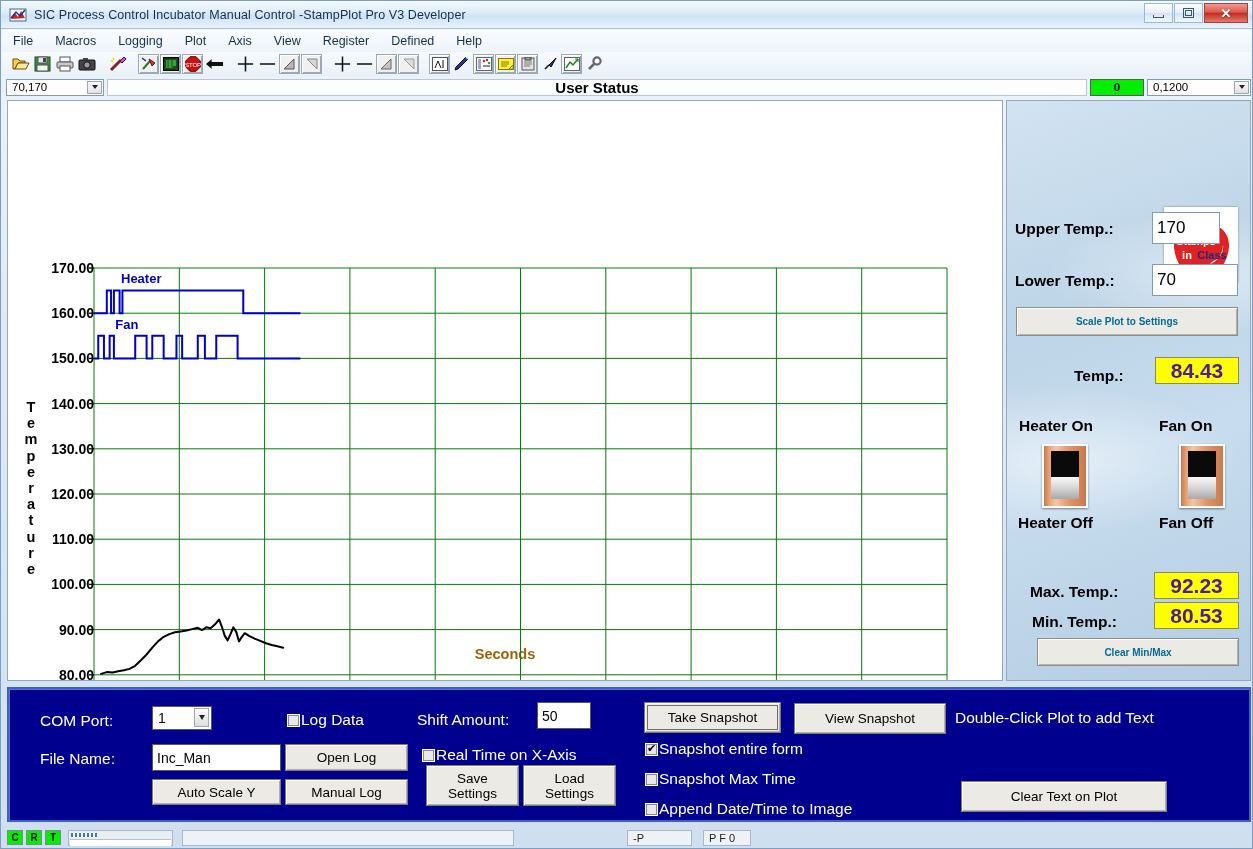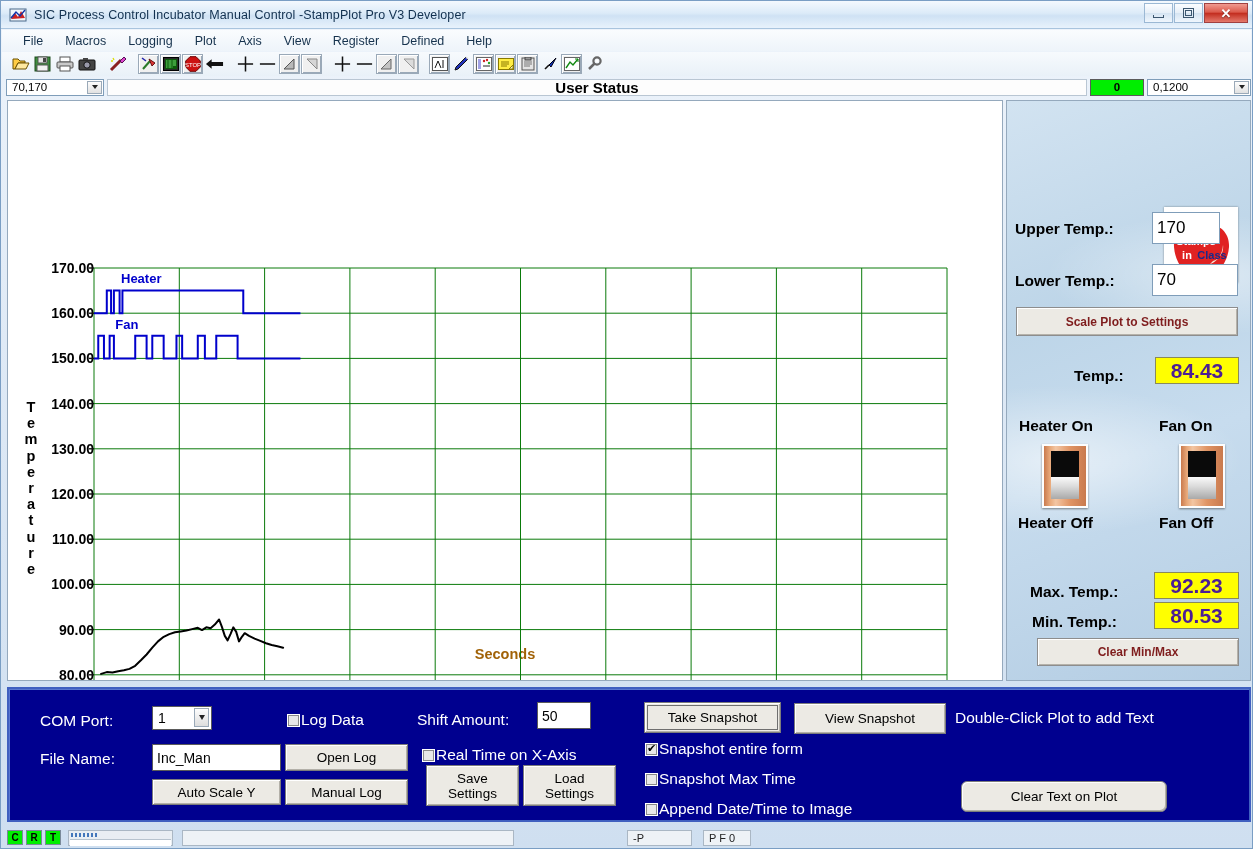--- a/index.html
+++ b/index.html
@@ -31,21 +31,21 @@
     background:transparent; margin-top:6px; }
   .wbtn .maxi { width:11px; height:10px; border:1px solid #3b566f; }
   .wbtn .maxi:before { content:""; display:block; width:5px; height:4px;
     border:1px solid #3b566f; margin:1px auto 0; }
   .wbtn .xg { color:#fff; font-size:13px; font-weight:bold; line-height:1;
     text-shadow:0 1px 1px rgba(0,0,0,.45); }
 
   
   .menubar { position:absolute; left:1px; top:29px; width:1249px; height:21px;
     background:linear-gradient(180deg,#fafcfe,#eef4fa);
-    display:flex; align-items:center; padding-left:10px; gap:0; }
+    display:flex; align-items:center; gap:0; }
   .menuitem { font-size:12.5px; color:#16324d; padding:2px 11px; cursor:default; }
 
   
   .toolbar { position:absolute; left:1px; top:51px; width:1249px; height:24px;
     background:linear-gradient(180deg,#f7fafd,#e9f1f8);
     display:flex; align-items:center; padding-left:8px; }
   .tbtn { width:21px; height:20px; margin-right:1px; border:1px solid transparent;
     display:flex; align-items:center; justify-content:center; position:relative;
     background:transparent; }
   .tbtn.framed { border:1px solid #9aa9b8; background:#f0f0f0;
@@ -93,21 +93,21 @@
     overflow:hidden; }
   .logo { position:absolute; left:157px; top:106px; width:74px; height:76px;
     border:2px solid #fff; background:#fff; box-shadow:0 0 2px rgba(0,0,0,.4);
     overflow:hidden; }
   .rlabel { position:absolute; font-size:15.5px; font-weight:bold; color:#000;
     white-space:nowrap; }
   .rinput { position:absolute; border:1px solid #7f9db9; background:#fff;
     font-size:17px; color:#000; padding-left:4px; display:flex; align-items:center; }
   .rbtn { position:absolute; border:1px solid #8d8d8d; background:#eceae4;
     box-shadow: inset 1px 1px 0 #ffffff, inset -1px -1px 0 #b5b2aa;
-    font-size:12px; font-weight:bold; color:#7f1d1d;
+    font-size:10px; font-weight:bold; color:#0369a1;
     display:flex; align-items:center; justify-content:center; cursor:default; }
   .yellowbox { position:absolute; background:#ffff00; border:1px solid #8a8a5a;
     font-size:21px; font-weight:bold; color:#4c1d95;
     display:flex; align-items:center; justify-content:center; }
   .rocker { position:absolute; width:46px; height:64px;
     background:linear-gradient(90deg,#c97a4e 0%,#e8a879 14%,#f3c6a3 28%,#e09464 62%,#c97a4e 100%);
     border:2px solid #fdfdfd; box-shadow:0 1px 2px rgba(0,0,0,.45);
     padding:5px 7px; }
   .rocker .topface { height:26px; background:#0a0a0a; }
   .rocker .botface { height:22px;
@@ -560,21 +560,21 @@
     <div class="chk" style="left:636px; top:81px;">
       <span class="box"></span>
       <span class="ctext">Snapshot Max Time</span>
     </div>
     <div class="chk" style="left:636px; top:111px;">
       <span class="box"></span>
       <span class="ctext">Append Date/Time to Image</span>
     </div>
 
     <div class="blabel" style="left:946px; top:20px;">Double-Click Plot to add Text</div>
-    <div class="bbtn" style="left:952px; top:92px; width:206px; height:31px;border-radius:6px;">Clear Text on Plot</div>
+    <div class="bbtn" style="left:952px; top:92px; width:206px; height:31px;">Clear Text on Plot</div>
   </div>
 
   <div class="sbar">
     <span class="led">C</span>
     <span class="led">R</span>
     <span class="led">T</span>
     <span class="bars"></span>
     <span class="sfield" style="width:332px; margin-left:6px;"></span>
     <span class="sfield" style="width:65px; margin-left:110px;">-P</span>
     <span class="sfield" style="width:48px; margin-left:8px;">P F 0</span>

